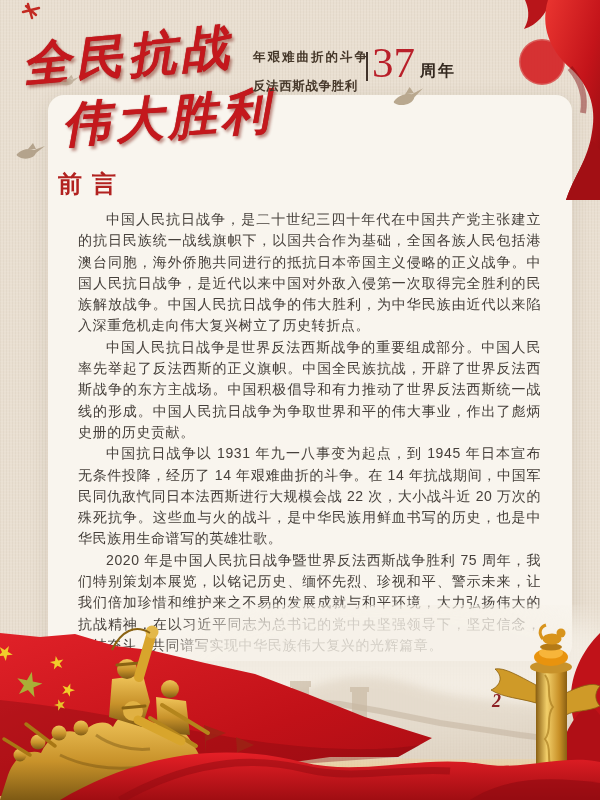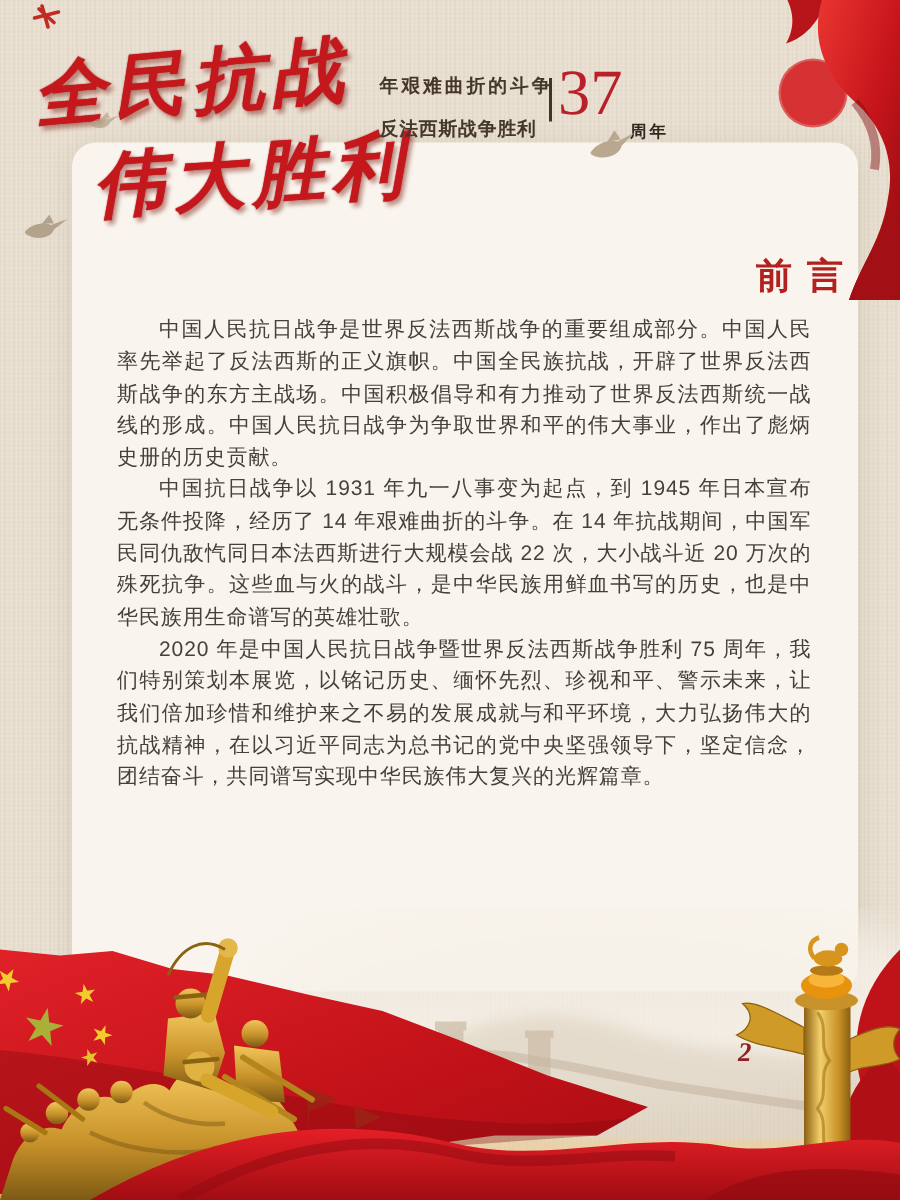--- a/index.html
+++ b/index.html
@@ -19,24 +19,24 @@
     text-shadow:2px 3px 3px rgba(122,22,10,.45), 0 0 1px #9e0f10;}
   .callig.l1{left:22px;top:32px;font-size:48px;transform:rotate(-5deg);}
   .callig.l2{left:62px;top:94px;font-size:48px;transform:rotate(-4deg);}
   
   .subtitle{position:absolute;left:253px;top:51px;width:112px;color:#453729;
     font-weight:bold;font-size:12.5px;line-height:13.5px;letter-spacing:2px;white-space:nowrap;}
   .subtitle .s2{letter-spacing:0.6px;margin-top:15px;}
   .subdivider{position:absolute;left:366px;top:52px;width:2px;height:29px;background:#40332a;}
   .anniv-num{position:absolute;left:372px;top:41px;font-family:"Liberation Serif",serif;
     font-size:43px;line-height:1;color:#b9202a;}
-  .anniv-suffix{position:absolute;left:420px;top:61px;font-size:11px;font-weight:bold;
-    color:#33281f;letter-spacing:2px;margin-top:19px;}
-  
-  .preface-title{position:absolute;left:48px;top:168px;width:524px;text-align:right;
+  .anniv-suffix{position:absolute;left:420px;top:61px;font-size:16px;font-weight:bold;
+    color:#33281f;letter-spacing:2px;}
+  
+  .preface-title{position:absolute;left:48px;top:168px;width:524px;text-align:left;
     font-size:24px;font-weight:bold;color:#b2211f;letter-spacing:10px;text-indent:10px;}
   .paragraphs{position:absolute;left:78px;top:209px;width:463px;color:#46403b;
     font-size:14px;line-height:21.3px;letter-spacing:.6px;text-align:justify;}
   .paragraphs p{margin:0;text-indent:2em;}
   .page-num{position:absolute;left:492px;top:691px;font-family:"Liberation Serif",serif;
     font-style:italic;font-weight:bold;font-size:18px;color:#8c2024;z-index:9;}
   .abs{position:absolute;}
 </style>
 </head>
 <body>
@@ -81,20 +81,21 @@
   </svg>
   <svg class="abs" style="left:390px;top:86px;transform:rotate(-8deg)" width="38" height="24" viewBox="0 0 34 22">
     <path d="M3,12 C8,7 15,6 20,8 L31,4 L22,11 C20,17 10,18 5,15 C3,14 2,13 3,12 Z M14,7 L19,1 L22,7 Z" fill="#b9a88f"></path>
   </svg>
   <svg class="abs" style="left:58px;top:74px;opacity:.7" width="24" height="15" viewBox="0 0 34 22">
     <path d="M3,12 C8,7 15,6 20,8 L31,4 L22,11 C20,17 10,18 5,15 C3,14 2,13 3,12 Z M14,7 L19,1 L22,7 Z" fill="#b4a38c"></path>
   </svg>
 
   <div class="preface-title">前言</div>
   <div class="paragraphs">
+    <p>中国人民抗日战争，是二十世纪三四十年代在中国共产党主张建立的抗日民族统一战线旗帜下，以国共合作为基础，全国各族人民包括港澳台同胞，海外侨胞共同进行的抵抗日本帝国主义侵略的正义战争。中国人民抗日战争，是近代以来中国对外敌入侵第一次取得完全胜利的民族解放战争。中国人民抗日战争的伟大胜利，为中华民族由近代以来陷入深重危机走向伟大复兴树立了历史转折点。</p>
     <p>中国人民抗日战争是世界反法西斯战争的重要组成部分。中国人民率先举起了反法西斯的正义旗帜。中国全民族抗战，开辟了世界反法西斯战争的东方主战场。中国积极倡导和有力推动了世界反法西斯统一战线的形成。中国人民抗日战争为争取世界和平的伟大事业，作出了彪炳史册的历史贡献。</p>
     <p>中国抗日战争以 1931 年九一八事变为起点，到 1945 年日本宣布无条件投降，经历了 14 年艰难曲折的斗争。在 14 年抗战期间，中国军民同仇敌忾同日本法西斯进行大规模会战 22 次，大小战斗近 20 万次的殊死抗争。这些血与火的战斗，是中华民族用鲜血书写的历史，也是中华民族用生命谱写的英雄壮歌。</p>
     <p>2020 年是中国人民抗日战争暨世界反法西斯战争胜利 75 周年，我们特别策划本展览，以铭记历史、缅怀先烈、珍视和平、警示未来，让我们倍加珍惜和维护来之不易的发展成就与和平环境，大力弘扬伟大的抗战精神，在以习近平同志为总书记的党中央坚强领导下，坚定信念，团结奋斗，共同谱写实现中华民族伟大复兴的光辉篇章。</p>
   </div>
 
   <svg class="abs" style="left:0;bottom:0" width="600" height="195" viewBox="0 0 600 195">
     <defs>
       <linearGradient id="gold" x1="0" y1="0" x2="0" y2="1">
         <stop offset="0" stop-color="#f0c55a"></stop>
           <stop offset=".55" stop-color="#c8922a"></stop>

